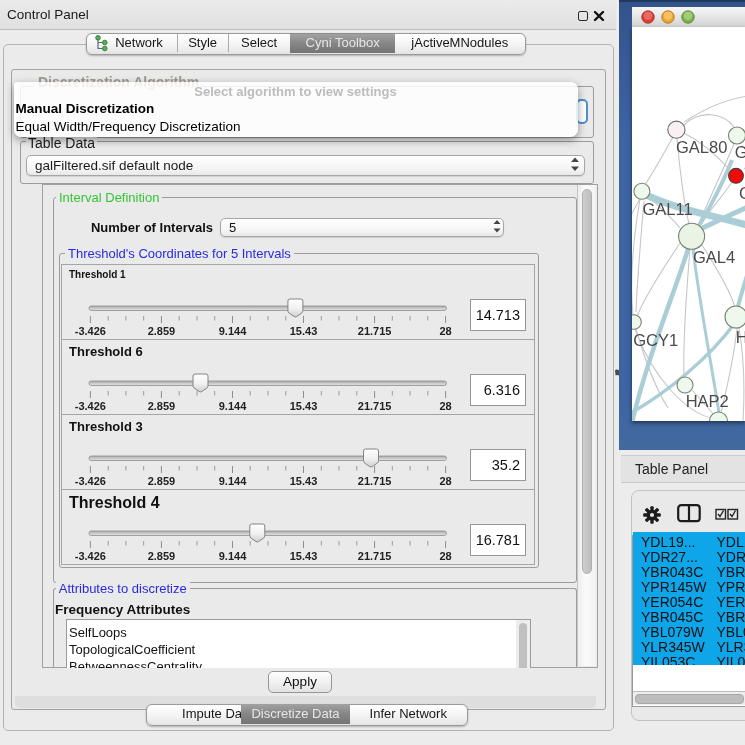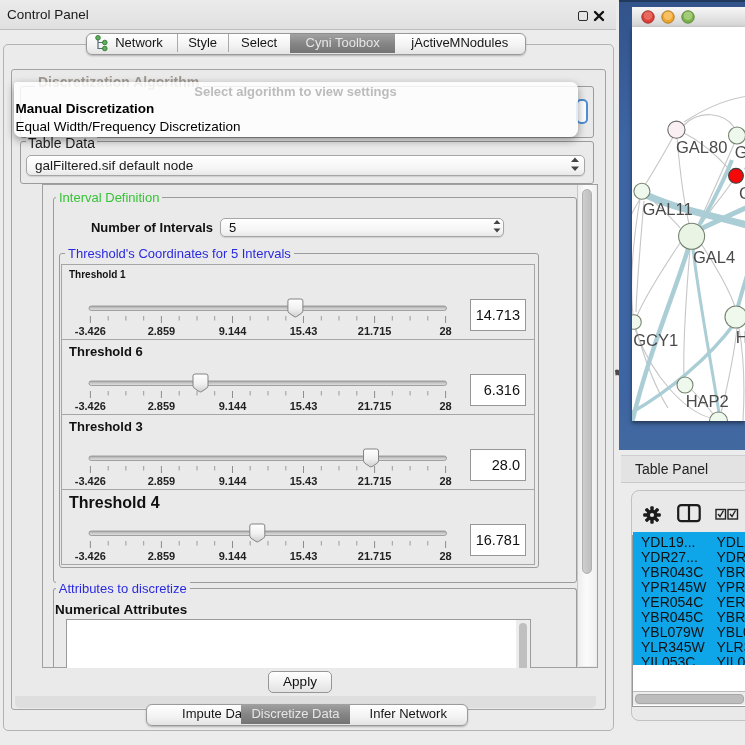--- a/index.html
+++ b/index.html
@@ -205,21 +205,21 @@
     <line x1="427.8" y1="466" x2="427.8" y2="470.5" stroke="#9a9a9a" stroke-width="1"></line>
     <line x1="445.6" y1="466" x2="445.6" y2="473" stroke="#8d8d8d" stroke-width="1"></line>
 <path d="M 365.5,449.0 L 376.5,449.0 Q 378.5,449.0 378.5,451.0 L 378.5,460.5 Q 378.5,462.0 377.3,463.1 L 372.3,466.5 Q 371.0,467.4 369.7,466.5 L 364.7,463.1 Q 363.5,462.0 363.5,460.5 L 363.5,451.0 Q 363.5,449.0 365.5,449.0 Z" fill="url(#th3)" stroke="#838383" stroke-width="1"></path>
 </svg>
 <div style="position:absolute;left:60.4px;top:475px;width:60px;text-align:center;font-size:11px;font-weight:bold;color:#222;">-3.426</div>
 <div style="position:absolute;left:131.4px;top:475px;width:60px;text-align:center;font-size:11px;font-weight:bold;color:#222;">2.859</div>
 <div style="position:absolute;left:202.5px;top:475px;width:60px;text-align:center;font-size:11px;font-weight:bold;color:#222;">9.144</div>
 <div style="position:absolute;left:273.5px;top:475px;width:60px;text-align:center;font-size:11px;font-weight:bold;color:#222;">15.43</div>
 <div style="position:absolute;left:344.6px;top:475px;width:60px;text-align:center;font-size:11px;font-weight:bold;color:#222;">21.715</div>
 <div style="position:absolute;left:415.6px;top:475px;width:60px;text-align:center;font-size:11px;font-weight:bold;color:#222;">28</div>
-<div style="position:absolute;left:470px;top:449px;width:49px;height:30px;background:#fff;border:1px solid #979797;font-size:14.5px;color:#111;text-align:right;line-height:30px;padding-right:5px;box-sizing:content-box;">28.0</div>
+<div style="position:absolute;left:470px;top:449px;width:49px;height:30px;background:#fff;border:1px solid #979797;font-size:14.5px;color:#111;text-align:right;line-height:30px;padding-right:5px;box-sizing:content-box;">35.2</div>
 <div style="position:absolute;left:61px;top:489px;width:472px;height:74px;border:1px solid #a6a6a6;"></div>
 <div style="position:absolute;left:69px;top:494px;font-size:16px;font-weight:bold;color:#111;">Threshold 4</div>
 <svg style="position:absolute;left:0;top:489px;" width="560" height="75" viewBox="0 489 560 75">
 <defs>
       <linearGradient id="gr4" x1="0" y1="0" x2="0" y2="1">
 <stop offset="0" stop-color="#a9a9a9"></stop>
         <stop offset="0.5" stop-color="#c9c9c9"></stop>
         <stop offset="1" stop-color="#e3e3e3"></stop>
       </linearGradient>
 <linearGradient id="th4" x1="0" y1="0" x2="0" y2="1">
@@ -255,22 +255,23 @@
 <div style="position:absolute;left:60.4px;top:550px;width:60px;text-align:center;font-size:11px;font-weight:bold;color:#222;">-3.426</div>
 <div style="position:absolute;left:131.4px;top:550px;width:60px;text-align:center;font-size:11px;font-weight:bold;color:#222;">2.859</div>
 <div style="position:absolute;left:202.5px;top:550px;width:60px;text-align:center;font-size:11px;font-weight:bold;color:#222;">9.144</div>
 <div style="position:absolute;left:273.5px;top:550px;width:60px;text-align:center;font-size:11px;font-weight:bold;color:#222;">15.43</div>
 <div style="position:absolute;left:344.6px;top:550px;width:60px;text-align:center;font-size:11px;font-weight:bold;color:#222;">21.715</div>
 <div style="position:absolute;left:415.6px;top:550px;width:60px;text-align:center;font-size:11px;font-weight:bold;color:#222;">28</div>
 <div style="position:absolute;left:470px;top:524px;width:49px;height:30px;background:#fff;border:1px solid #979797;font-size:14.5px;color:#111;text-align:right;line-height:30px;padding-right:5px;box-sizing:content-box;">16.781</div>
 
 <div class="abs" style="left:53px;top:587.5px;width:522px;height:78.5px;border:1px solid #9c9c9c;border-bottom:none;border-radius:3px 3px 0 0;"></div>
 <div class="gt" style="left:55.8px;top:581.5px;color:#2a2ae0;">Attributes to discretize</div>
-<div class="abs" style="left:55px;top:601.5px;font-size:13.5px;font-weight:bold;color:#111;">Numerical Attributes</div>
+<div class="abs" style="left:55px;top:601.5px;font-size:13.5px;font-weight:bold;color:#111;">Frequency Attributes</div>
 <div class="abs" style="left:65.5px;top:619px;width:463px;height:47.5px;background:#fff;border:1px solid #9b9b9b;border-bottom:none;overflow:hidden;">
+<div style="position:absolute;left:2.5px;top:3.5px;font-size:13px;color:#111;line-height:17px;">SelfLoops<br>TopologicalCoefficient<br>BetweennessCentrality</div>
 <div style="position:absolute;right:0;top:0;width:14px;height:48px;background:#ededed;"></div>
 <div style="position:absolute;right:2.5px;top:2.5px;width:8.5px;height:46px;background:#c0c0c0;border-radius:4px 4px 0 0;"></div>
 </div>
 
 <div class="abs" style="left:268px;top:671px;width:62px;height:20px;border:1px solid #969696;border-radius:5px;background:linear-gradient(#ffffff,#f0f0f0 55%,#e2e2e2);text-align:center;line-height:20px;font-size:13.5px;color:#111;">Apply</div>
 
 <div class="abs" style="left:146px;top:704px;width:320px;height:20px;border:1px solid #9a9a9a;border-radius:6px;background:linear-gradient(#ffffff,#f2f2f2 60%,#e4e4e4);box-shadow:0 1px 2px rgba(0,0,0,0.25);"></div>
 <div class="seg" style="left:146px;top:704px;width:95px;padding-left:24px;">Impute Data</div>
 <div class="abs" style="left:241px;top:704px;width:109px;height:20px;background:linear-gradient(#a2a2a2,#868686 50%,#747474);"></div>
 <div class="seg" style="left:241px;top:704px;width:109px;color:#e6e6e6;">Discretize Data</div>

